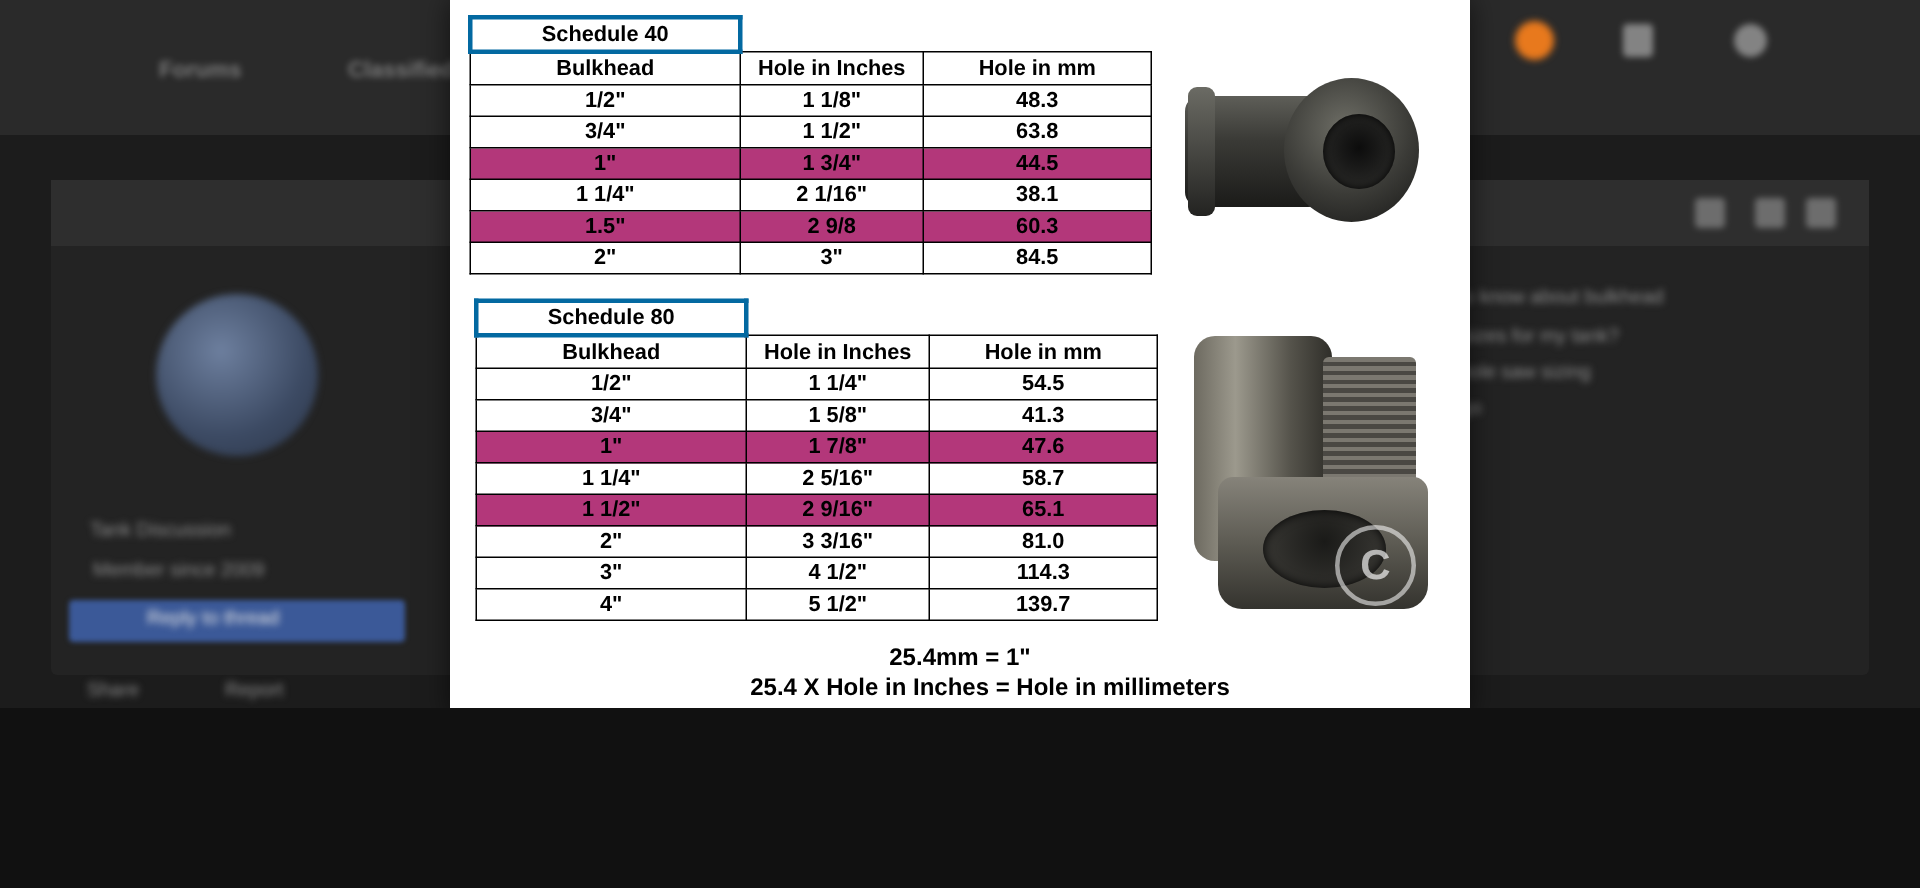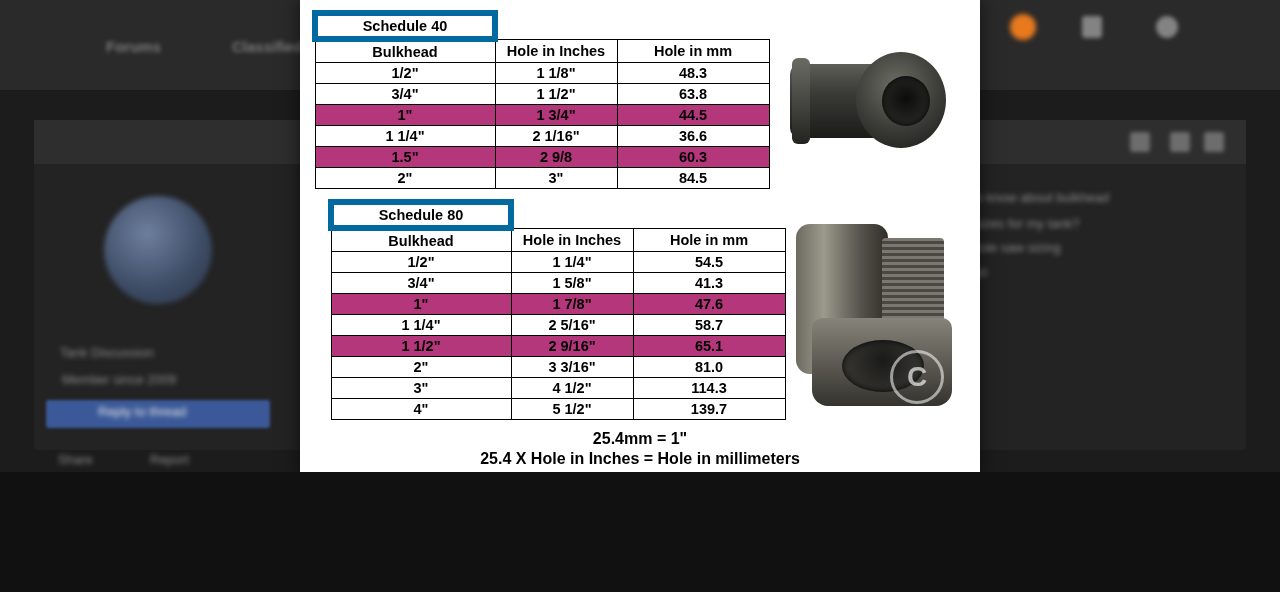--- a/index.html
+++ b/index.html
@@ -108,28 +108,28 @@
     height: 20.7px;
     padding: 0;
     line-height: 20px;
     white-space: nowrap;
   }
   table.sched td.label-title { font-size: 14.5px; }
   table.sched tr.pink td { background: #b3377a; color: #000; }
   table.sched td.blank { border: none; background: transparent; }
 
   #schedule-40-table { left: 12px; top: 10px; width: 456px; }
-  #schedule-80-table { left: 28px; top: 199px; width: 456px; }
+  #schedule-80-table { left: 16px; top: 199px; width: 456px; }
 
   .col-a { width: 180px; }
   .col-b { width: 122px; }
   .col-c { width: 152px; }
 
   .title-row td.title-cell {
-    border: 6px solid #0369a1;
+    border: 3px solid #0369a1;
   }
 
   .fitting {
     position: absolute;
   }
   #fitting-photo-1 {
     left: 490px; top: 42px; width: 180px; height: 120px;
   }
   #fitting-photo-2 {
     left: 490px; top: 222px; width: 180px; height: 188px;
@@ -184,21 +184,21 @@
     font-size: 28px;
     display: flex; align-items: center; justify-content: center;
     font-weight: bold;
   }
 
   .footnote {
     position: absolute; left: 0; width: 680px; text-align: center;
     font-weight: bold; color: #000;
   }
   #footnote-1 { top: 430px; font-size: 16px; }
-  #footnote-2 { top: 450px; font-size: 16px; }
+  #footnote-2 { top: 450px; font-size: 16px; margin-left: 20px; }
 </style>
 </head>
 <body>
 
 <div id="root">
 
   <div class="bg-page">
     <div class="bg-body"></div>
     <div class="bg-card"></div>
     <div class="bg-card-head"></div>
@@ -259,21 +259,21 @@
         <td>63.8</td>
       </tr>
       <tr class="pink">
         <td>1"</td>
         <td>1 3/4"</td>
         <td>44.5</td>
       </tr>
       <tr>
         <td>1 1/4"</td>
         <td>2 1/16"</td>
-        <td>36.6</td>
+        <td>38.1</td>
       </tr>
       <tr class="pink">
         <td>1.5"</td>
         <td>2  9/8</td>
         <td>60.3</td>
       </tr>
       <tr>
         <td>2"</td>
         <td>3"</td>
         <td>84.5</td>

